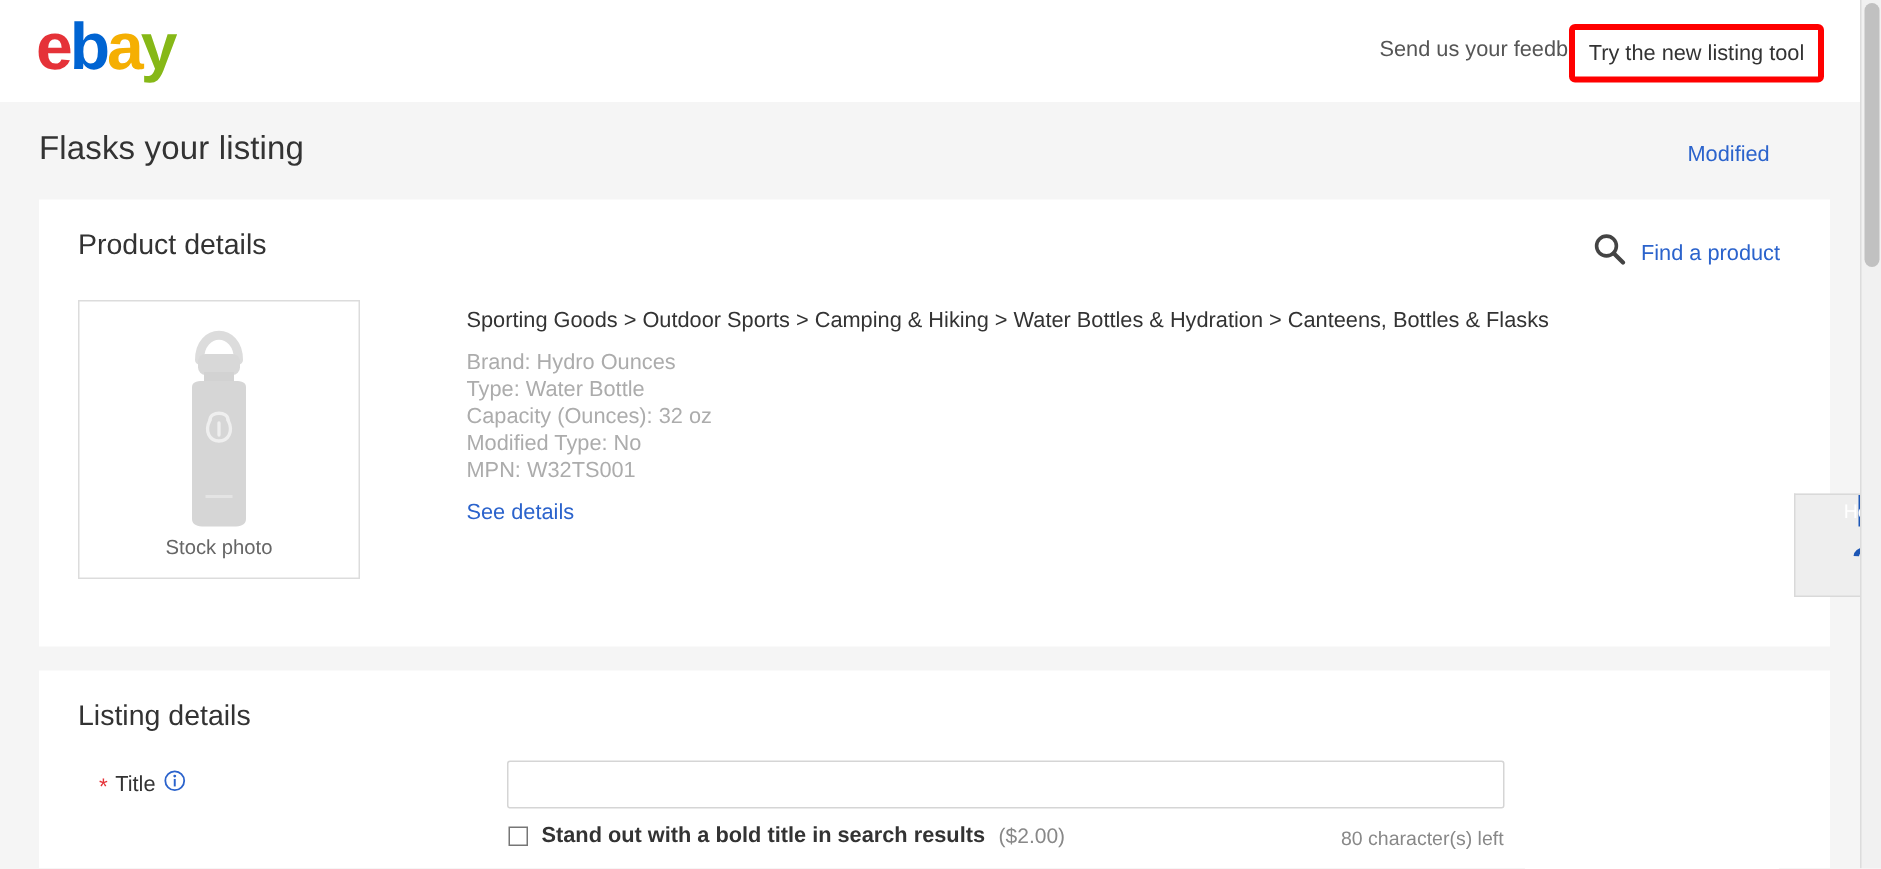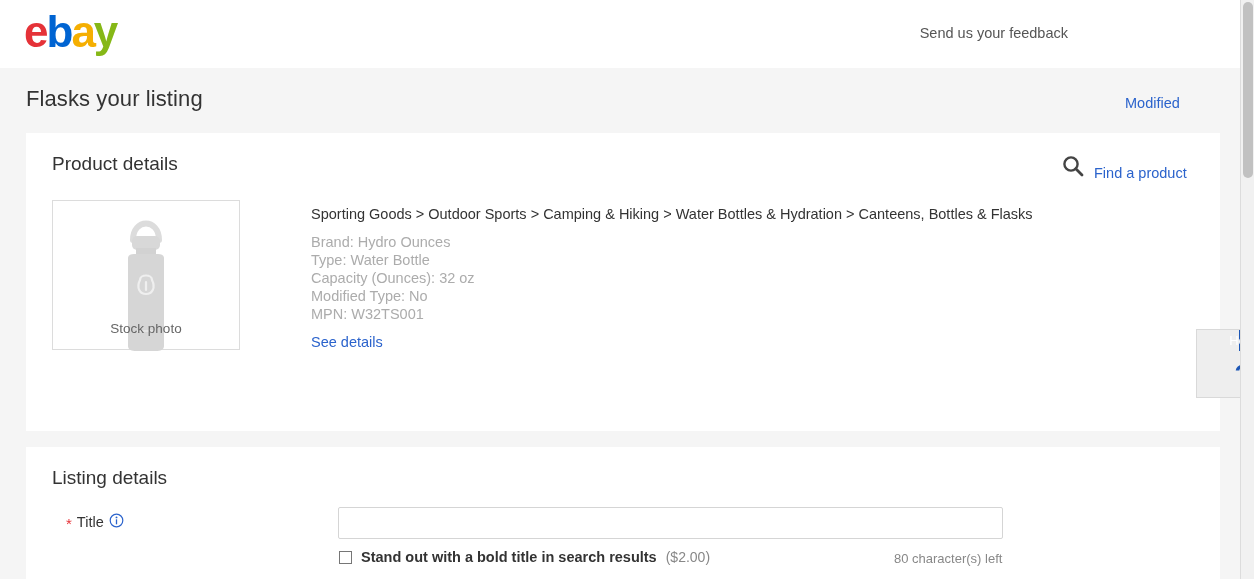--- a/index.html
+++ b/index.html
@@ -83,32 +83,32 @@
   #card-listing { top: 447px; height: 132px; }
 
   .section-title {
     position: absolute; left: 26px; top: 20px;
     font-size: 19px; color: #333333; font-weight: normal;
   }
 
   
   .find-product {
     position: absolute; left: 1036px; top: 22px;
-    display: flex; align-items: flex-end; gap: 10px;
+    display: flex; align-items: center; gap: 10px;
     cursor: pointer;
   }
   .search-icon { display: block; }
   .find-product-label {
     font-size: 14.5px; color: #2b63cc; white-space: nowrap;
   }
 
   
   .stock-photo {
     position: absolute; left: 26px; top: 67px;
-    width: 188px; height: 150px;
+    width: 188px; height: 186px;
     border: 1px solid #dcdcdc;
     background: #ffffff;
   }
   .bottle-holder {
     position: absolute; left: 0; top: 6px;
     width: 100%; height: 155px;
     display: flex; align-items: center; justify-content: center;
   }
   .stock-caption {
     position: absolute; left: 0; bottom: 13px;
@@ -230,20 +230,23 @@
 <div id="page">
 
   <div class="topbar">
 
     <div class="logo">
       <span class="l-e">e</span><span class="l-b">b</span><span class="l-a">a</span><span class="l-y">y</span>
     </div>
 
     <div class="feedback-link">Send us your feedback</div>
 
+    <div class="new-tool-wrap">
+      <button class="new-tool-btn">Try the new listing tool</button>
+    </div>
   </div>
 
   <div class="page-title">Flasks your listing</div>
   <div class="customize-link">Modified</div>
 
   <div class="card" id="card-product">
 
     <div class="section-title">Product details</div>
 
     <div class="find-product">

